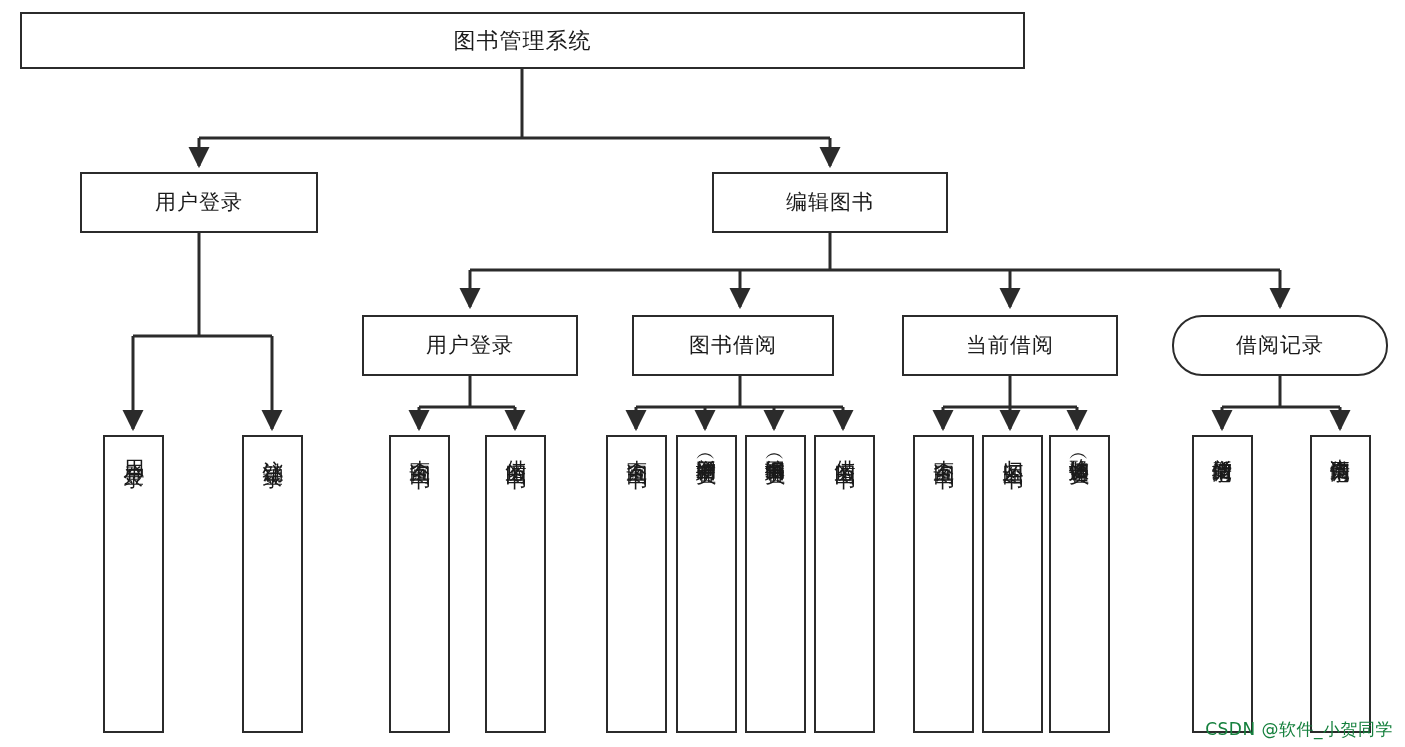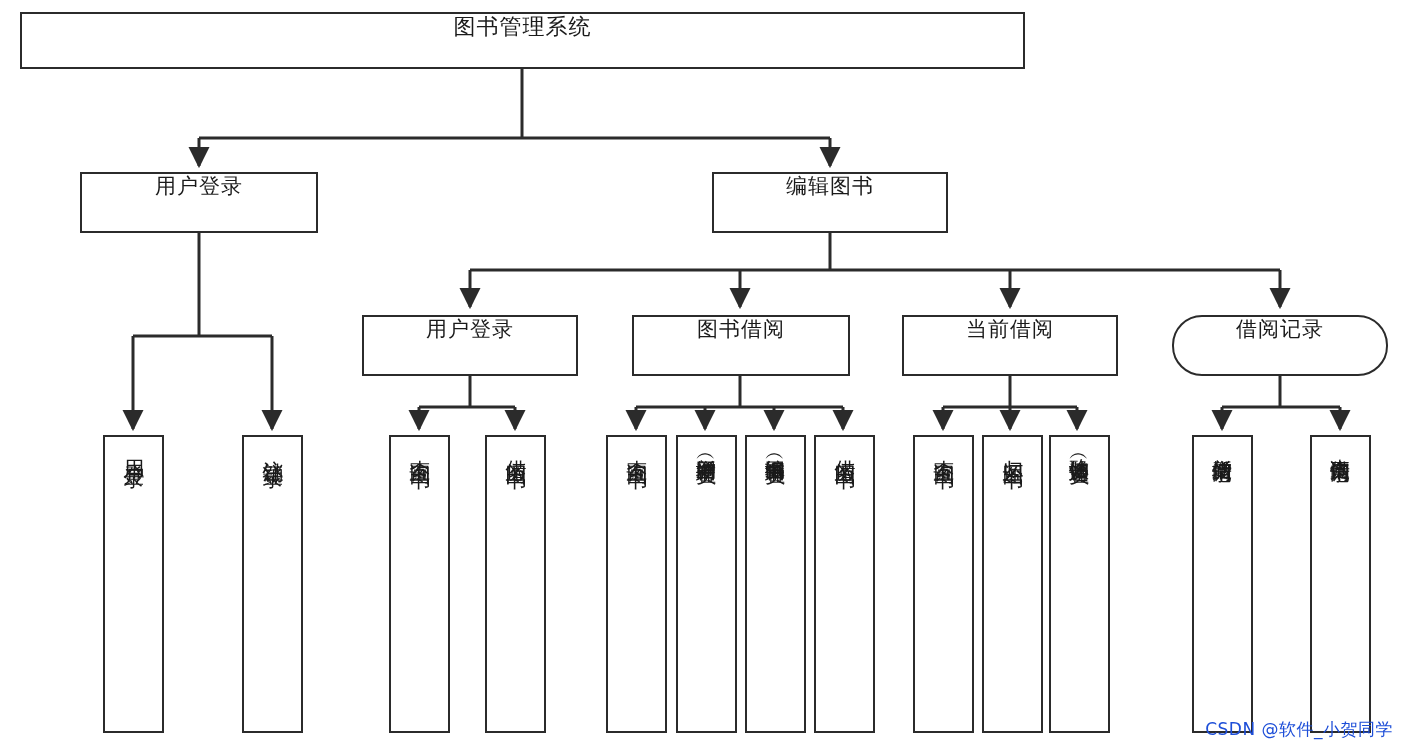--- a/index.html
+++ b/index.html
@@ -25,20 +25,21 @@
     width: 1405px;
     height: 747px;
     pointer-events: none;
   }
   .node {
     position: absolute;
     box-sizing: border-box;
     background: #ffffff;
     border: 2px solid #2b2b2b;
     display: flex;
+    align-items: center;
     justify-content: center;
     color: #1a1a1a;
   }
   .node-label {
     display: block;
     text-align: center;
     line-height: 1.18;
     white-space: nowrap;
   }
   
@@ -66,21 +67,21 @@
   }
   .node.vert.tall-text .node-label {
     font-size: 20px;
     letter-spacing: 1px;
   }
   #watermark {
     position: absolute;
     right: 12px;
     bottom: 6px;
     font-size: 17px;
-    color: #1d4ed8;
+    color: #15803d;
     letter-spacing: 0.5px;
     white-space: nowrap;
     user-select: none;
   }
 </style>
 </head>
 <body>
 
 <div id="diagram-root">
 
@@ -143,21 +144,21 @@
   </div>
 
   <div class="node horiz" style="left:712px; top:172px; width:236px; height:61px;">
     <span class="node-label">编辑图书</span>
   </div>
 
   <div class="node horiz" style="left:362px; top:315px; width:216px; height:61px;">
     <span class="node-label">用户登录</span>
   </div>
 
-  <div class="node horiz" style="left:632px; top:315px; width:218px; height:61px;">
+  <div class="node horiz" style="left:632px; top:315px; width:202px; height:61px;">
     <span class="node-label">图书借阅</span>
   </div>
 
   <div class="node horiz" style="left:902px; top:315px; width:216px; height:61px;">
     <span class="node-label">当前借阅</span>
   </div>
 
   <div class="node horiz" style="left:1172px; top:315px; width:216px; height:61px;border-radius:30px;">
     <span class="node-label">借阅记录</span>
   </div>

